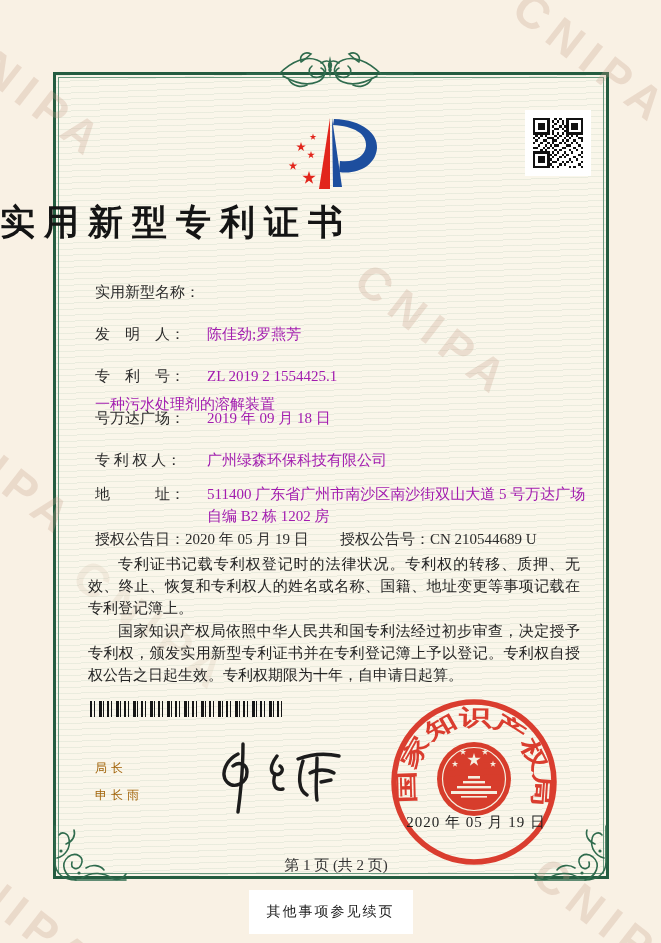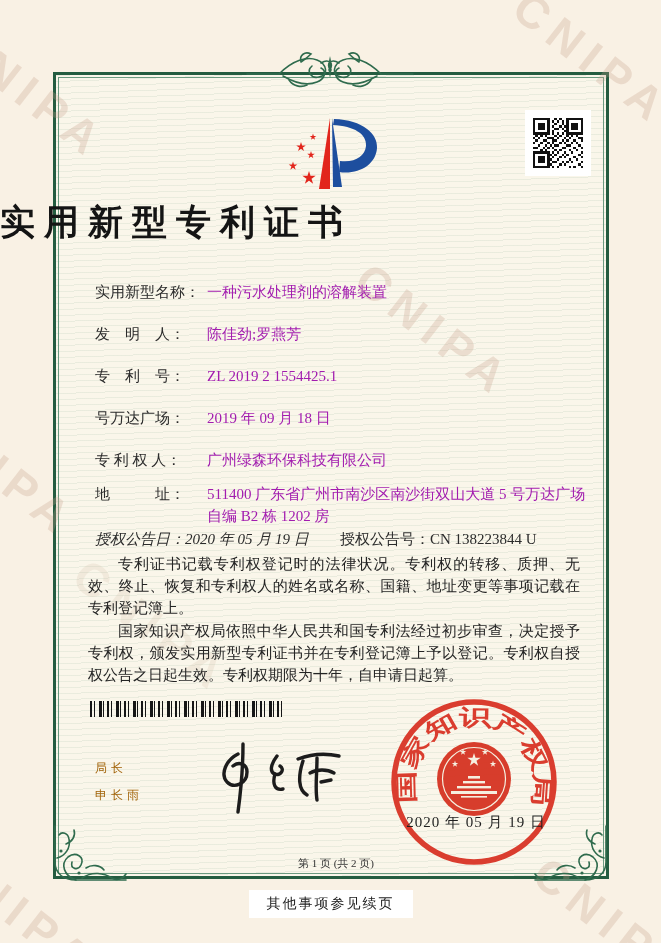--- a/index.html
+++ b/index.html
@@ -38,32 +38,32 @@
   
   .cert-no{position:absolute;left:95px;top:117px;font-size:15px;letter-spacing:1px;color:#333;}
   .title{
     position:absolute;left:0;right:0;top:199px;text-align:left;
     font-size:35px;font-weight:700;letter-spacing:9px;color:#141414;
   }
   .field{position:absolute;left:95px;display:flex;font-size:15px;line-height:22px;}
   .field .lbl{width:112px;flex:0 0 112px;color:#2b2b2b;}
   .field .val{color:#a21caf;}
   .grant-row{position:absolute;left:95px;top:530px;font-size:15px;display:flex;}
-  .grant-row .g1{width:245px;flex:0 0 245px;font-style:italic;}
+  .grant-row .g1{width:245px;flex:0 0 245px;}
   .legal{
     position:absolute;left:88px;top:553px;width:492px;
     font-size:15px;line-height:22.2px;color:#242424;text-align:justify;
   }
   .legal p{margin:0;text-indent:2em;}
   .signer{position:absolute;left:95px;top:756px;font-size:12px;letter-spacing:4px;line-height:27px;color:#a16207;font-family:Liberation Mono, monospace;}
-  .footer-page{position:absolute;left:0;right:0;top:856px;text-align:center;font-size:11px;color:#333;padding-left:11px;}
+  .footer-page{position:absolute;left:0;right:0;top:856px;text-align:center;font-size:15px;color:#333;padding-left:11px;}
   .note-strip{
     position:absolute;left:0;right:0;top:890px;text-align:center;font-size:14px;color:#222;
   }
-  .note-strip span{background:#ffffff;padding:5px 18px;letter-spacing:2px;display:inline-block;}
+  .note-strip span{background:#ffffff;padding:13px 18px;letter-spacing:2px;display:inline-block;}
   
   .barcode{
     position:absolute;left:90px;top:701px;width:192px;height:16px;
     background:repeating-linear-gradient(90deg,
       #161616 0 2px, rgba(0,0,0,0) 2px 4px,
       #161616 4px 5px, rgba(0,0,0,0) 5px 9px,
       #161616 9px 12px, rgba(0,0,0,0) 12px 13px,
       #161616 13px 14px, rgba(0,0,0,0) 14px 17px);
   }
   
@@ -170,21 +170,21 @@
         <path d="M2 2h3v3H2z"></path>
           <path d="M16 2h3v3h-3z"></path>
           <path d="M2 16h3v3H2z"></path>
         <path d="M9 0h1v1H9zM11 0h1v1h-1zM8 1h1v1H8zM10 1h1v1h-1zM12 1h1v1h-1zM9 2h1v1H9zM12 2h1v1h-1zM8 3h1v1H8zM11 3h1v1h-1zM13 3h1v1h-1zM9 4h1v1H9zM10 4h1v1h-1zM12 4h1v1h-1zM8 5h1v1H8zM13 5h1v1h-1zM8 6h1v1H8zM10 6h1v1h-1zM12 6h1v1h-1zM1 7h1v1H1zM3 7h1v1H3zM5 7h1v1H5zM9 7h1v1H9zM11 7h1v1h-1zM14 7h1v1h-1zM16 7h1v1h-1zM18 7h1v1h-1zM0 8h1v1H0zM2 8h1v1H2zM6 8h1v1H6zM7 8h1v1H7zM8 8h1v1H8zM10 8h1v1h-1zM13 8h1v1h-1zM15 8h1v1h-1zM19 8h1v1h-1zM20 8h1v1h-1zM1 9h1v1H1zM4 9h1v1H4zM5 9h1v1H5zM8 9h1v1H8zM9 9h1v1H9zM12 9h1v1h-1zM14 9h1v1h-1zM17 9h1v1h-1zM20 9h1v1h-1zM0 10h1v1H0zM3 10h1v1H3zM6 10h1v1H6zM8 10h1v1H8zM11 10h1v1h-1zM13 10h1v1h-1zM16 10h1v1h-1zM18 10h1v1h-1zM2 11h1v1H2zM5 11h1v1H5zM7 11h1v1H7zM9 11h1v1H9zM10 11h1v1h-1zM14 11h1v1h-1zM15 11h1v1h-1zM19 11h1v1h-1zM0 12h1v1H0zM1 12h1v1H1zM4 12h1v1H4zM6 12h1v1H6zM8 12h1v1H8zM12 12h1v1h-1zM13 12h1v1h-1zM17 12h1v1h-1zM20 12h1v1h-1zM3 13h1v1H3zM5 13h1v1H5zM9 13h1v1H9zM11 13h1v1h-1zM15 13h1v1h-1zM18 13h1v1h-1zM8 14h1v1H8zM10 14h1v1h-1zM13 14h1v1h-1zM16 14h1v1h-1zM20 14h1v1h-1zM7 15h1v1H7zM9 15h1v1H9zM12 15h1v1h-1zM14 15h1v1h-1zM19 15h1v1h-1zM8 16h1v1H8zM11 16h1v1h-1zM13 16h1v1h-1zM17 16h1v1h-1zM20 16h1v1h-1zM7 17h1v1H7zM10 17h1v1h-1zM15 17h1v1h-1zM18 17h1v1h-1zM8 18h1v1H8zM9 18h1v1H9zM12 18h1v1h-1zM14 18h1v1h-1zM16 18h1v1h-1zM20 18h1v1h-1zM7 19h1v1H7zM11 19h1v1h-1zM13 19h1v1h-1zM19 19h1v1h-1zM8 20h1v1H8zM10 20h1v1h-1zM15 20h1v1h-1zM17 20h1v1h-1zM20 20h1v1h-1z"></path>
       </g>
     </svg>
   </div>
 
   <div class="title">实用新型专利证书</div>
 
-  <div class="field" style="top:281px;">
+  <div class="field" style="top:281px;flex-direction:column;">
     <div class="lbl">实用新型名称：</div>
     <div class="val">一种污水处理剂的溶解装置</div>
   </div>
   <div class="field" style="top:323px;">
     <div class="lbl">发　明　人：</div>
     <div class="val">陈佳劲;罗燕芳</div>
   </div>
   <div class="field" style="top:365px;">
     <div class="lbl">专　利　号：</div>
     <div class="val">ZL 2019 2 1554425.1</div>
@@ -203,21 +203,21 @@
       <div>511400 广东省广州市南沙区南沙街双山大道 5 号万达广场</div>
       <div>自编 B2 栋 1202 房</div>
     </div>
   </div>
 
   <div class="grant-row">
     <div class="g1">
       <span>授权公告日：</span><span>2020 年 05 月 19 日</span>
     </div>
     <div class="g2">
-      <span>授权公告号：</span><span>CN 138223844 U</span>
+      <span>授权公告号：</span><span>CN 210544689 U</span>
     </div>
   </div>
 
   <div class="legal">
     <p>专利证书记载专利权登记时的法律状况。专利权的转移、质押、无效、终止、恢复和专利权人的姓名或名称、国籍、地址变更等事项记载在专利登记簿上。</p>
     <p>国家知识产权局依照中华人民共和国专利法经过初步审查，决定授予专利权，颁发实用新型专利证书并在专利登记簿上予以登记。专利权自授权公告之日起生效。专利权期限为十年，自申请日起算。</p>
   </div>
 
   <div class="barcode"></div>
 

